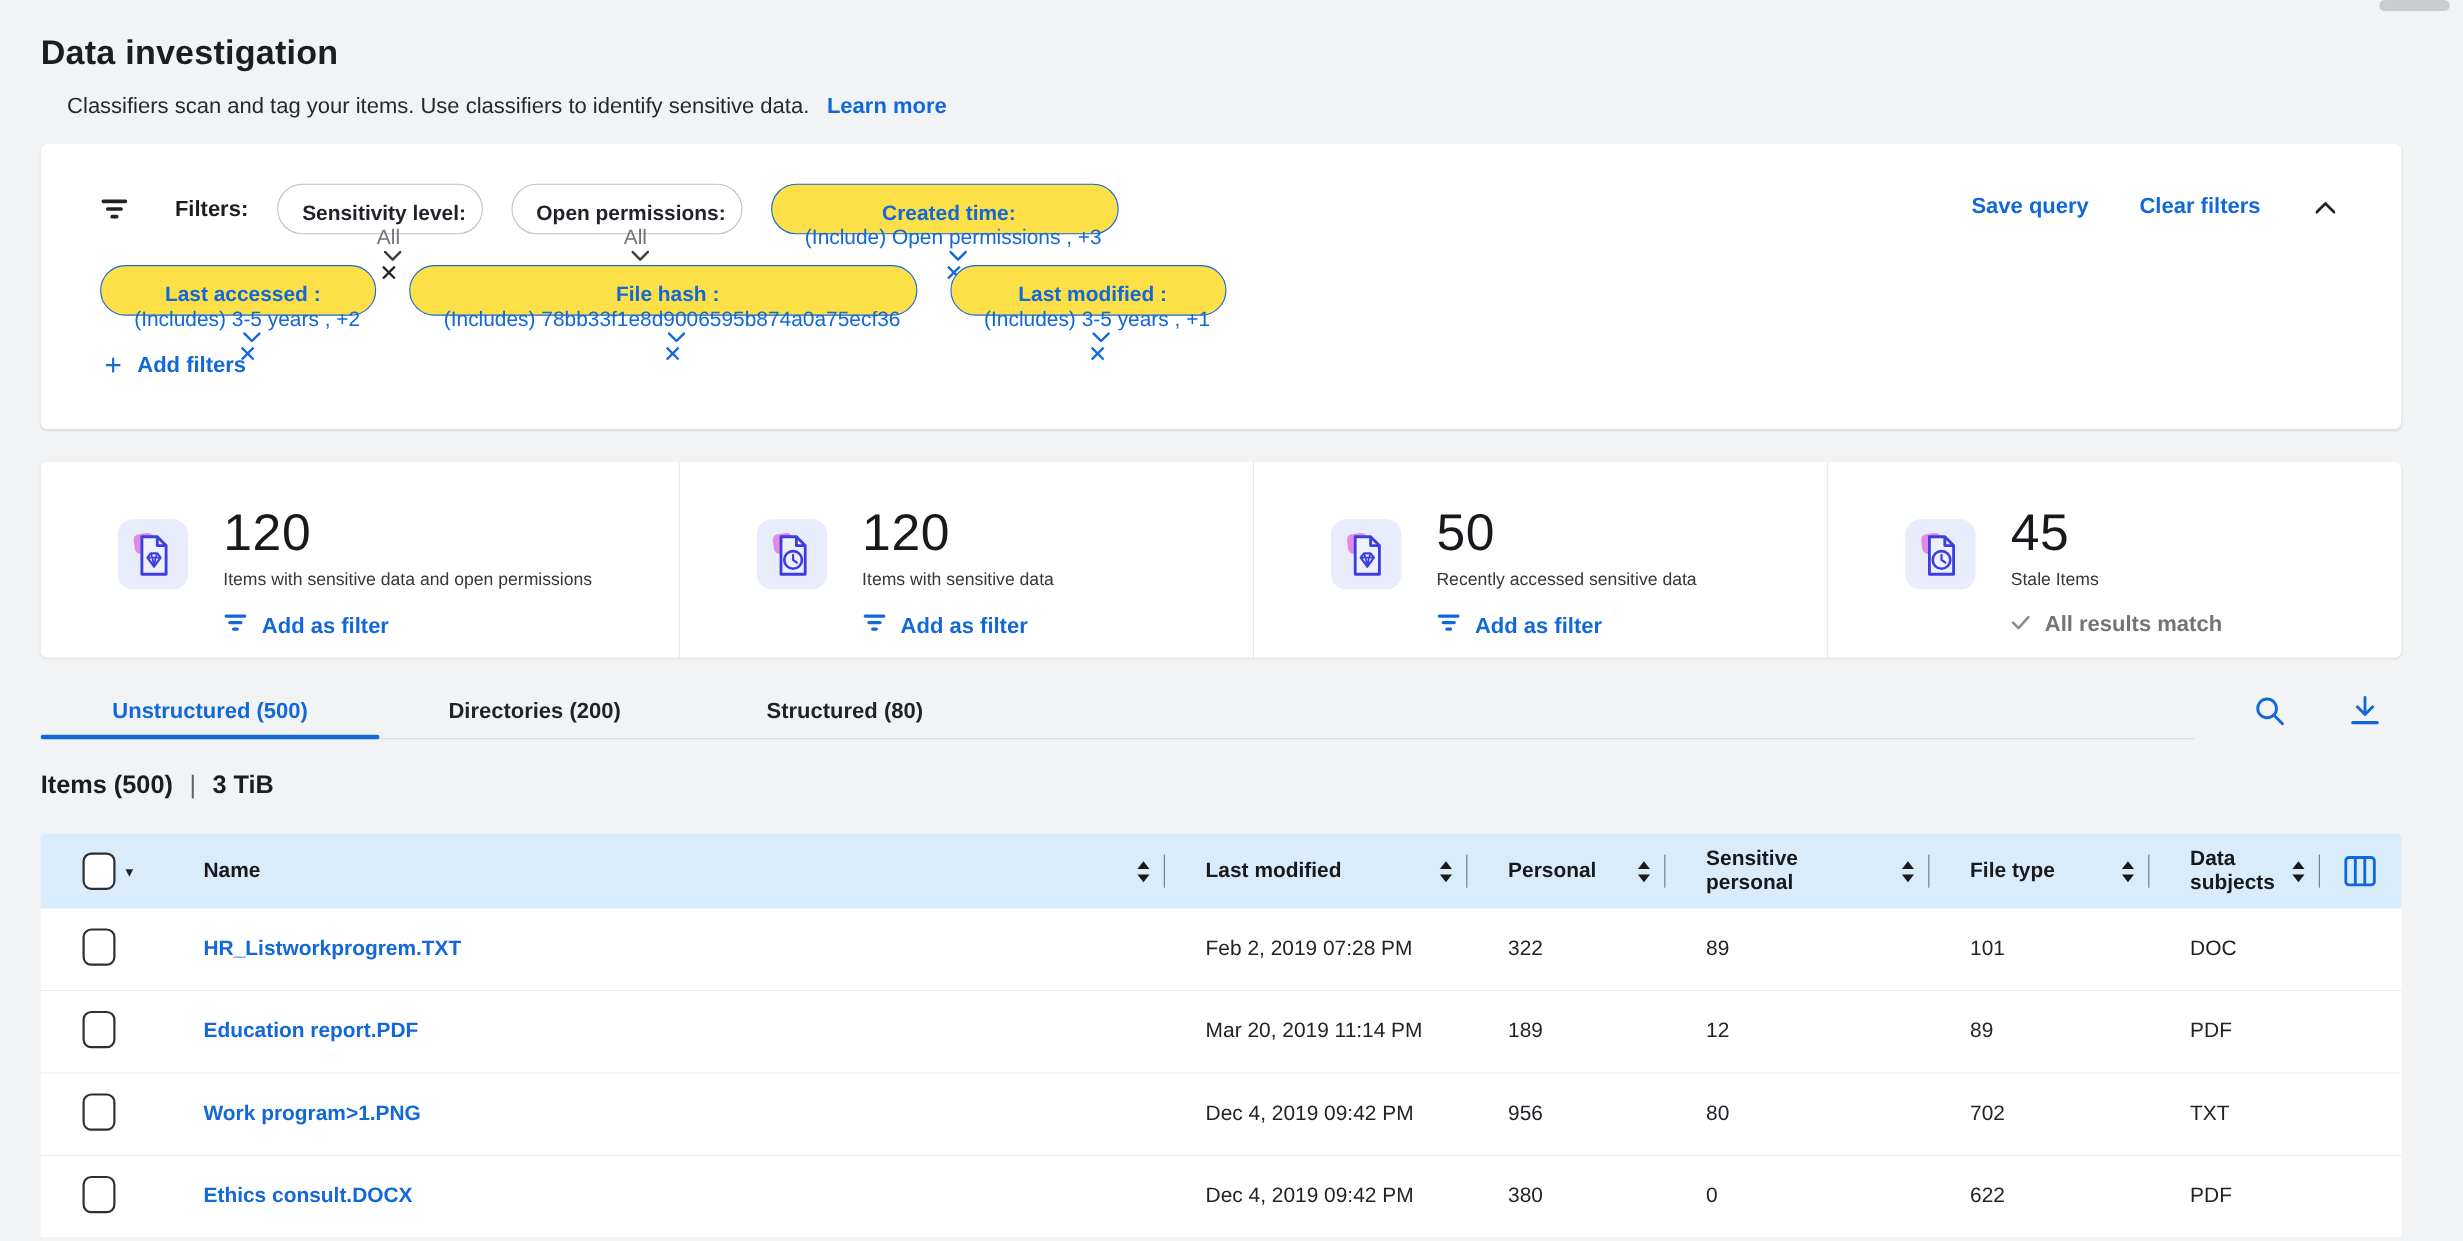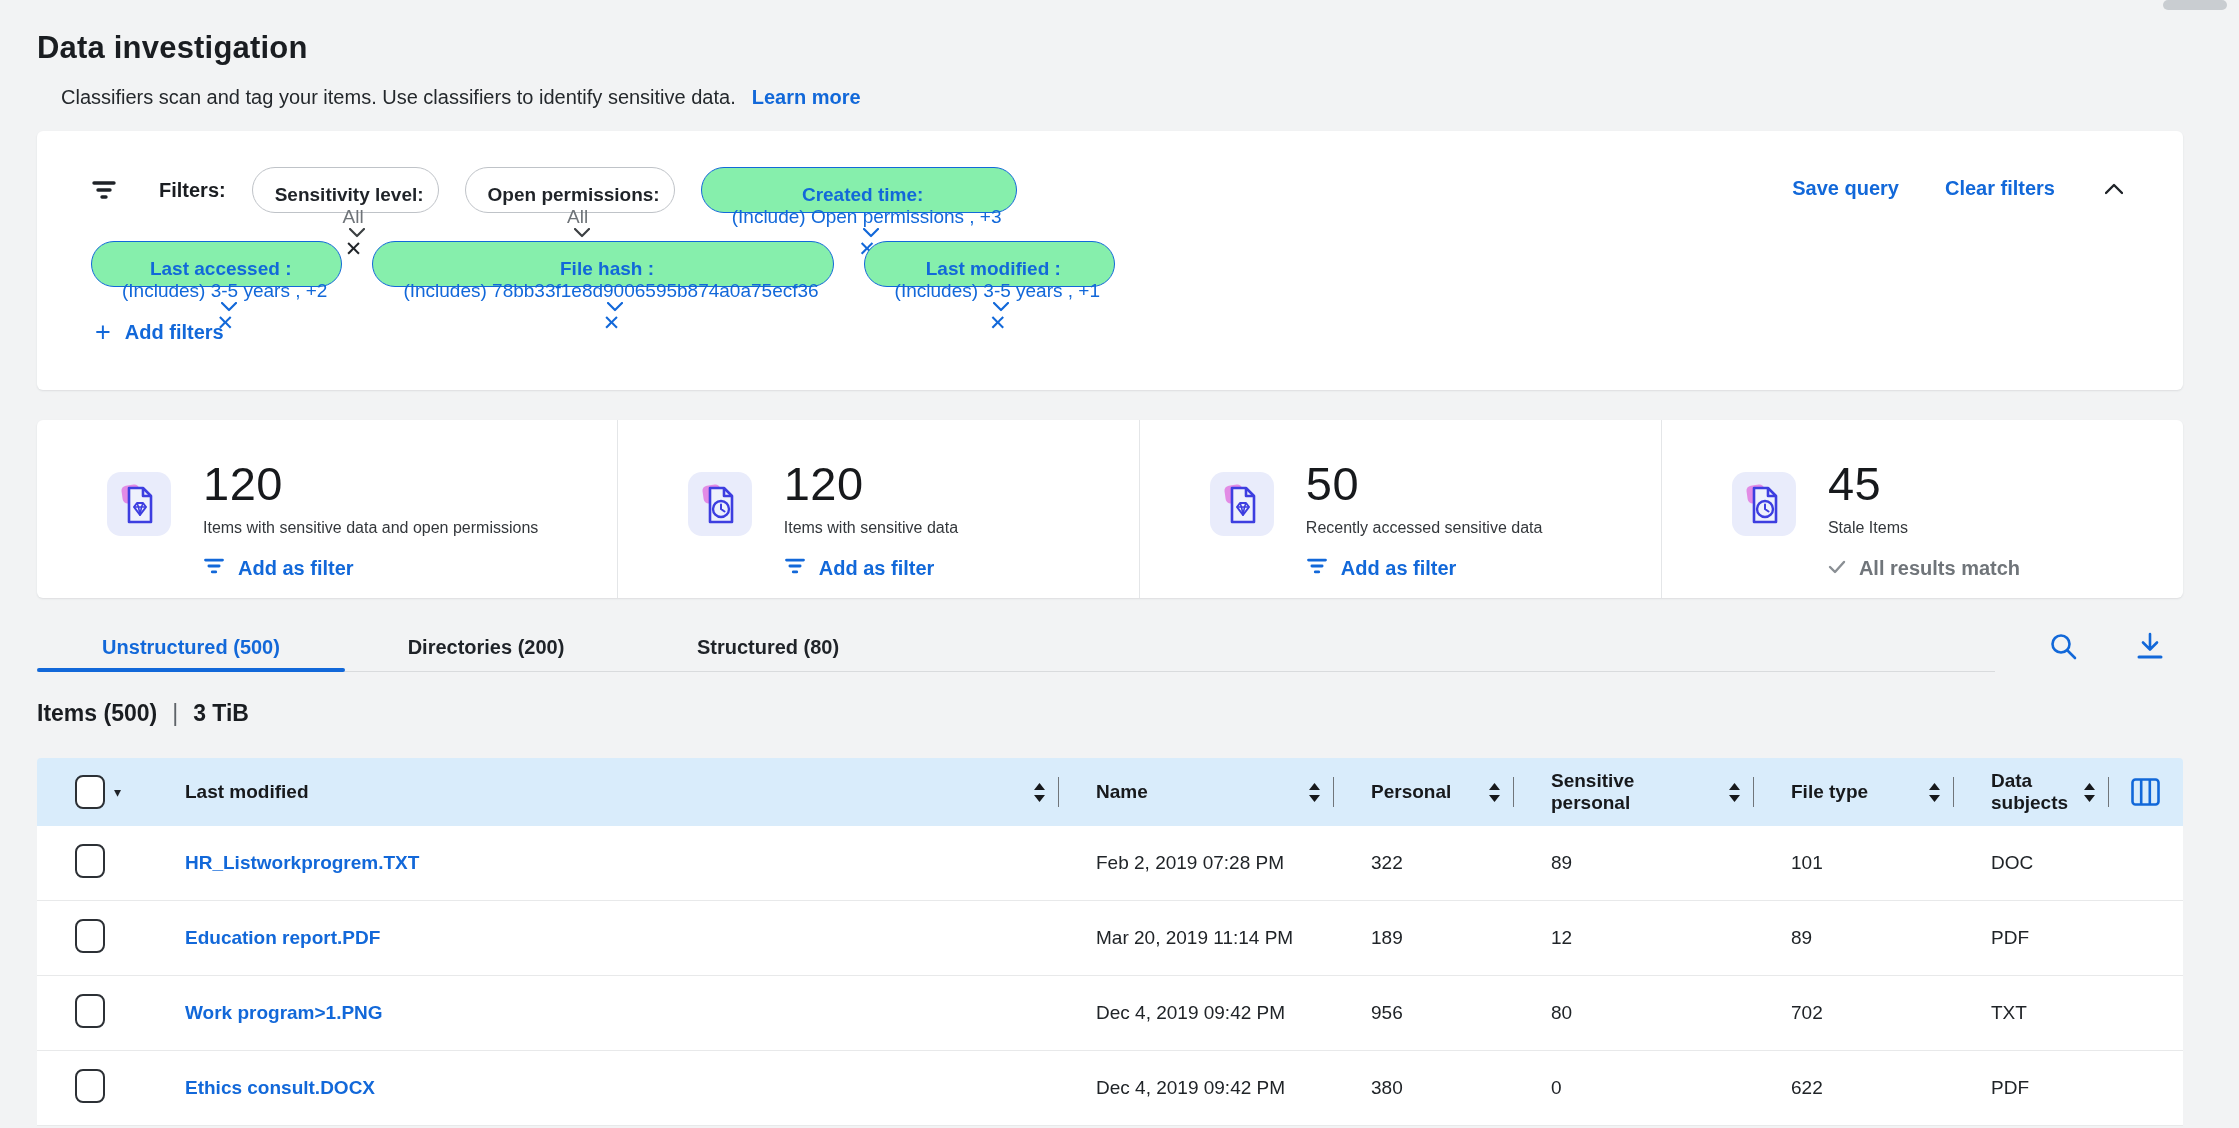--- a/index.html
+++ b/index.html
@@ -30,21 +30,21 @@
   .funnel { display: inline-flex; }
   .pill {
     height: 46px; border-radius: 23px; display: inline-flex; align-items: center;
     padding: 16px 14px 0 22px; font-size: 19px; background: #fff; border: 1.5px solid #bfc3c8; cursor: pointer; flex-direction: column;
   }
   .pill .pill-label { font-weight: 700; color: #1f2328; white-space: pre; }
   .pill .pill-value { margin-left: 8px; color: #6f7479; white-space: pre; }
   .pill .chev { margin-left: 16px; display: inline-flex; color: #3c4043; }
   .pill .pill-sep { width: 1.5px; align-self: stretch; background: #b5b9be; margin-left: 16px; }
   .pill .pill-x { font-size: 21px; color: #1f2328; padding: 0 6px 0 15px; line-height: 1; cursor: pointer; }
-  .pill.active { border-color: #1268d9; background: #86efac; }
+  .pill.active { border-color: #1268d9; background: #fde047; }
   .pill.active .pill-label, .pill.active .pill-value, .pill.active .chev, .pill.active .pill-x { color: #1268d9; }
   .pill.active .pill-sep { background: #1268d9; }
   .add-filters { position: absolute; left: 58px; top: 188px; display: flex; align-items: center; gap: 14px; font-size: 20px; font-weight: 700; color: #1268d9; cursor: pointer; }
   .add-filters .plus { font-size: 27px; font-weight: 400; line-height: 1; }
   .filter-actions { position: absolute; right: 56px; top: 46px; display: flex; align-items: center; gap: 46px; font-size: 20px; font-weight: 700; }
   .collapse-btn { display: inline-flex; cursor: pointer; padding: 4px; }
 
   
   .stat { flex: 1 1 0; display: flex; padding: 36px 0 0 70px; position: relative; }
   .stat.wide { flex: 1.13 1 0; }
@@ -355,32 +355,32 @@
   </div>
 
   <div class="table">
 
     <div class="grid-row thead">
       <div class="hcheck">
         <span class="checkbox"></span>
         <span class="caret">▾</span>
       </div>
       <div class="hcell">
+        <span class="hlabel">Name</span>
+        <span class="hgroup">
+            <span class="hsort">
+              <svg width="13" height="21" viewBox="0 0 13 21" fill="#26292d">
+                <use href="#ic-sort"></use>
+              </svg>
+            </span>
+            <span class="hdiv"></span>
+          </span>
+      </div>
+      <div class="hcell">
         <span class="hlabel">Last modified</span>
-        <span class="hgroup">
-            <span class="hsort">
-              <svg width="13" height="21" viewBox="0 0 13 21" fill="#26292d">
-                <use href="#ic-sort"></use>
-              </svg>
-            </span>
-            <span class="hdiv"></span>
-          </span>
-      </div>
-      <div class="hcell">
-        <span class="hlabel">Name</span>
         <span class="hgroup">
             <span class="hsort">
               <svg width="13" height="21" viewBox="0 0 13 21" fill="#26292d">
                 <use href="#ic-sort"></use>
               </svg>
             </span>
             <span class="hdiv"></span>
           </span>
       </div>
       <div class="hcell">

